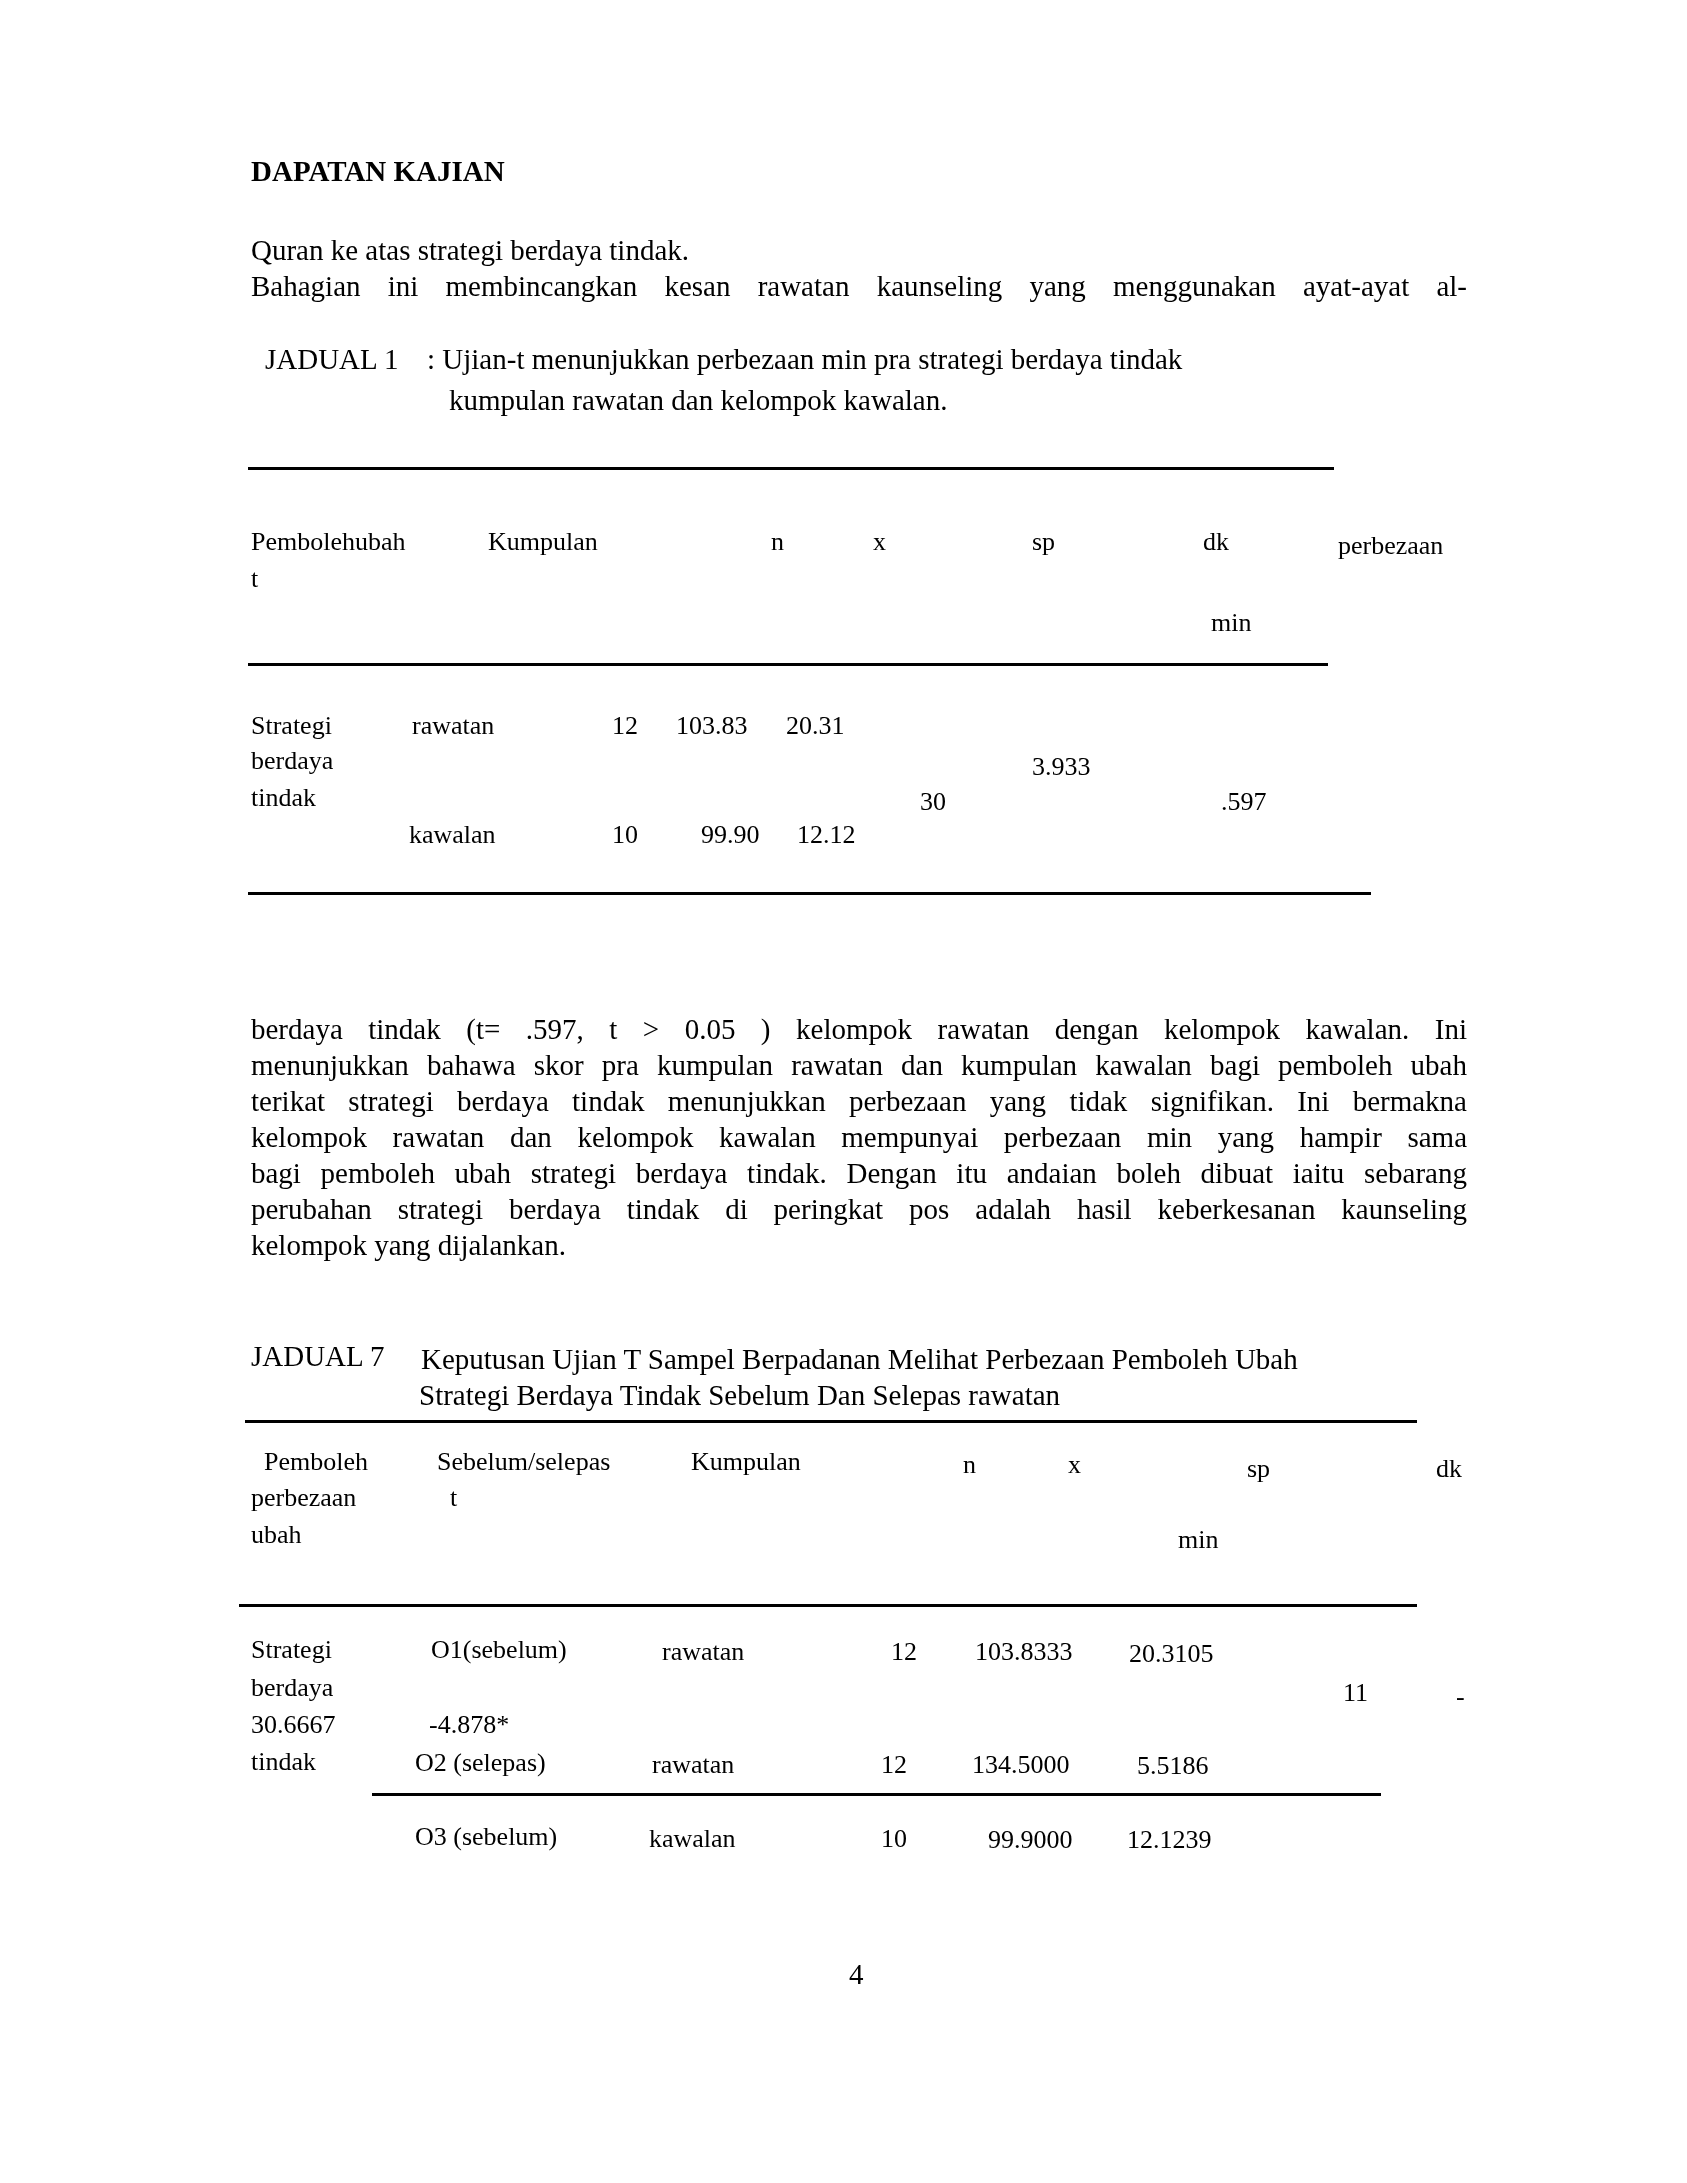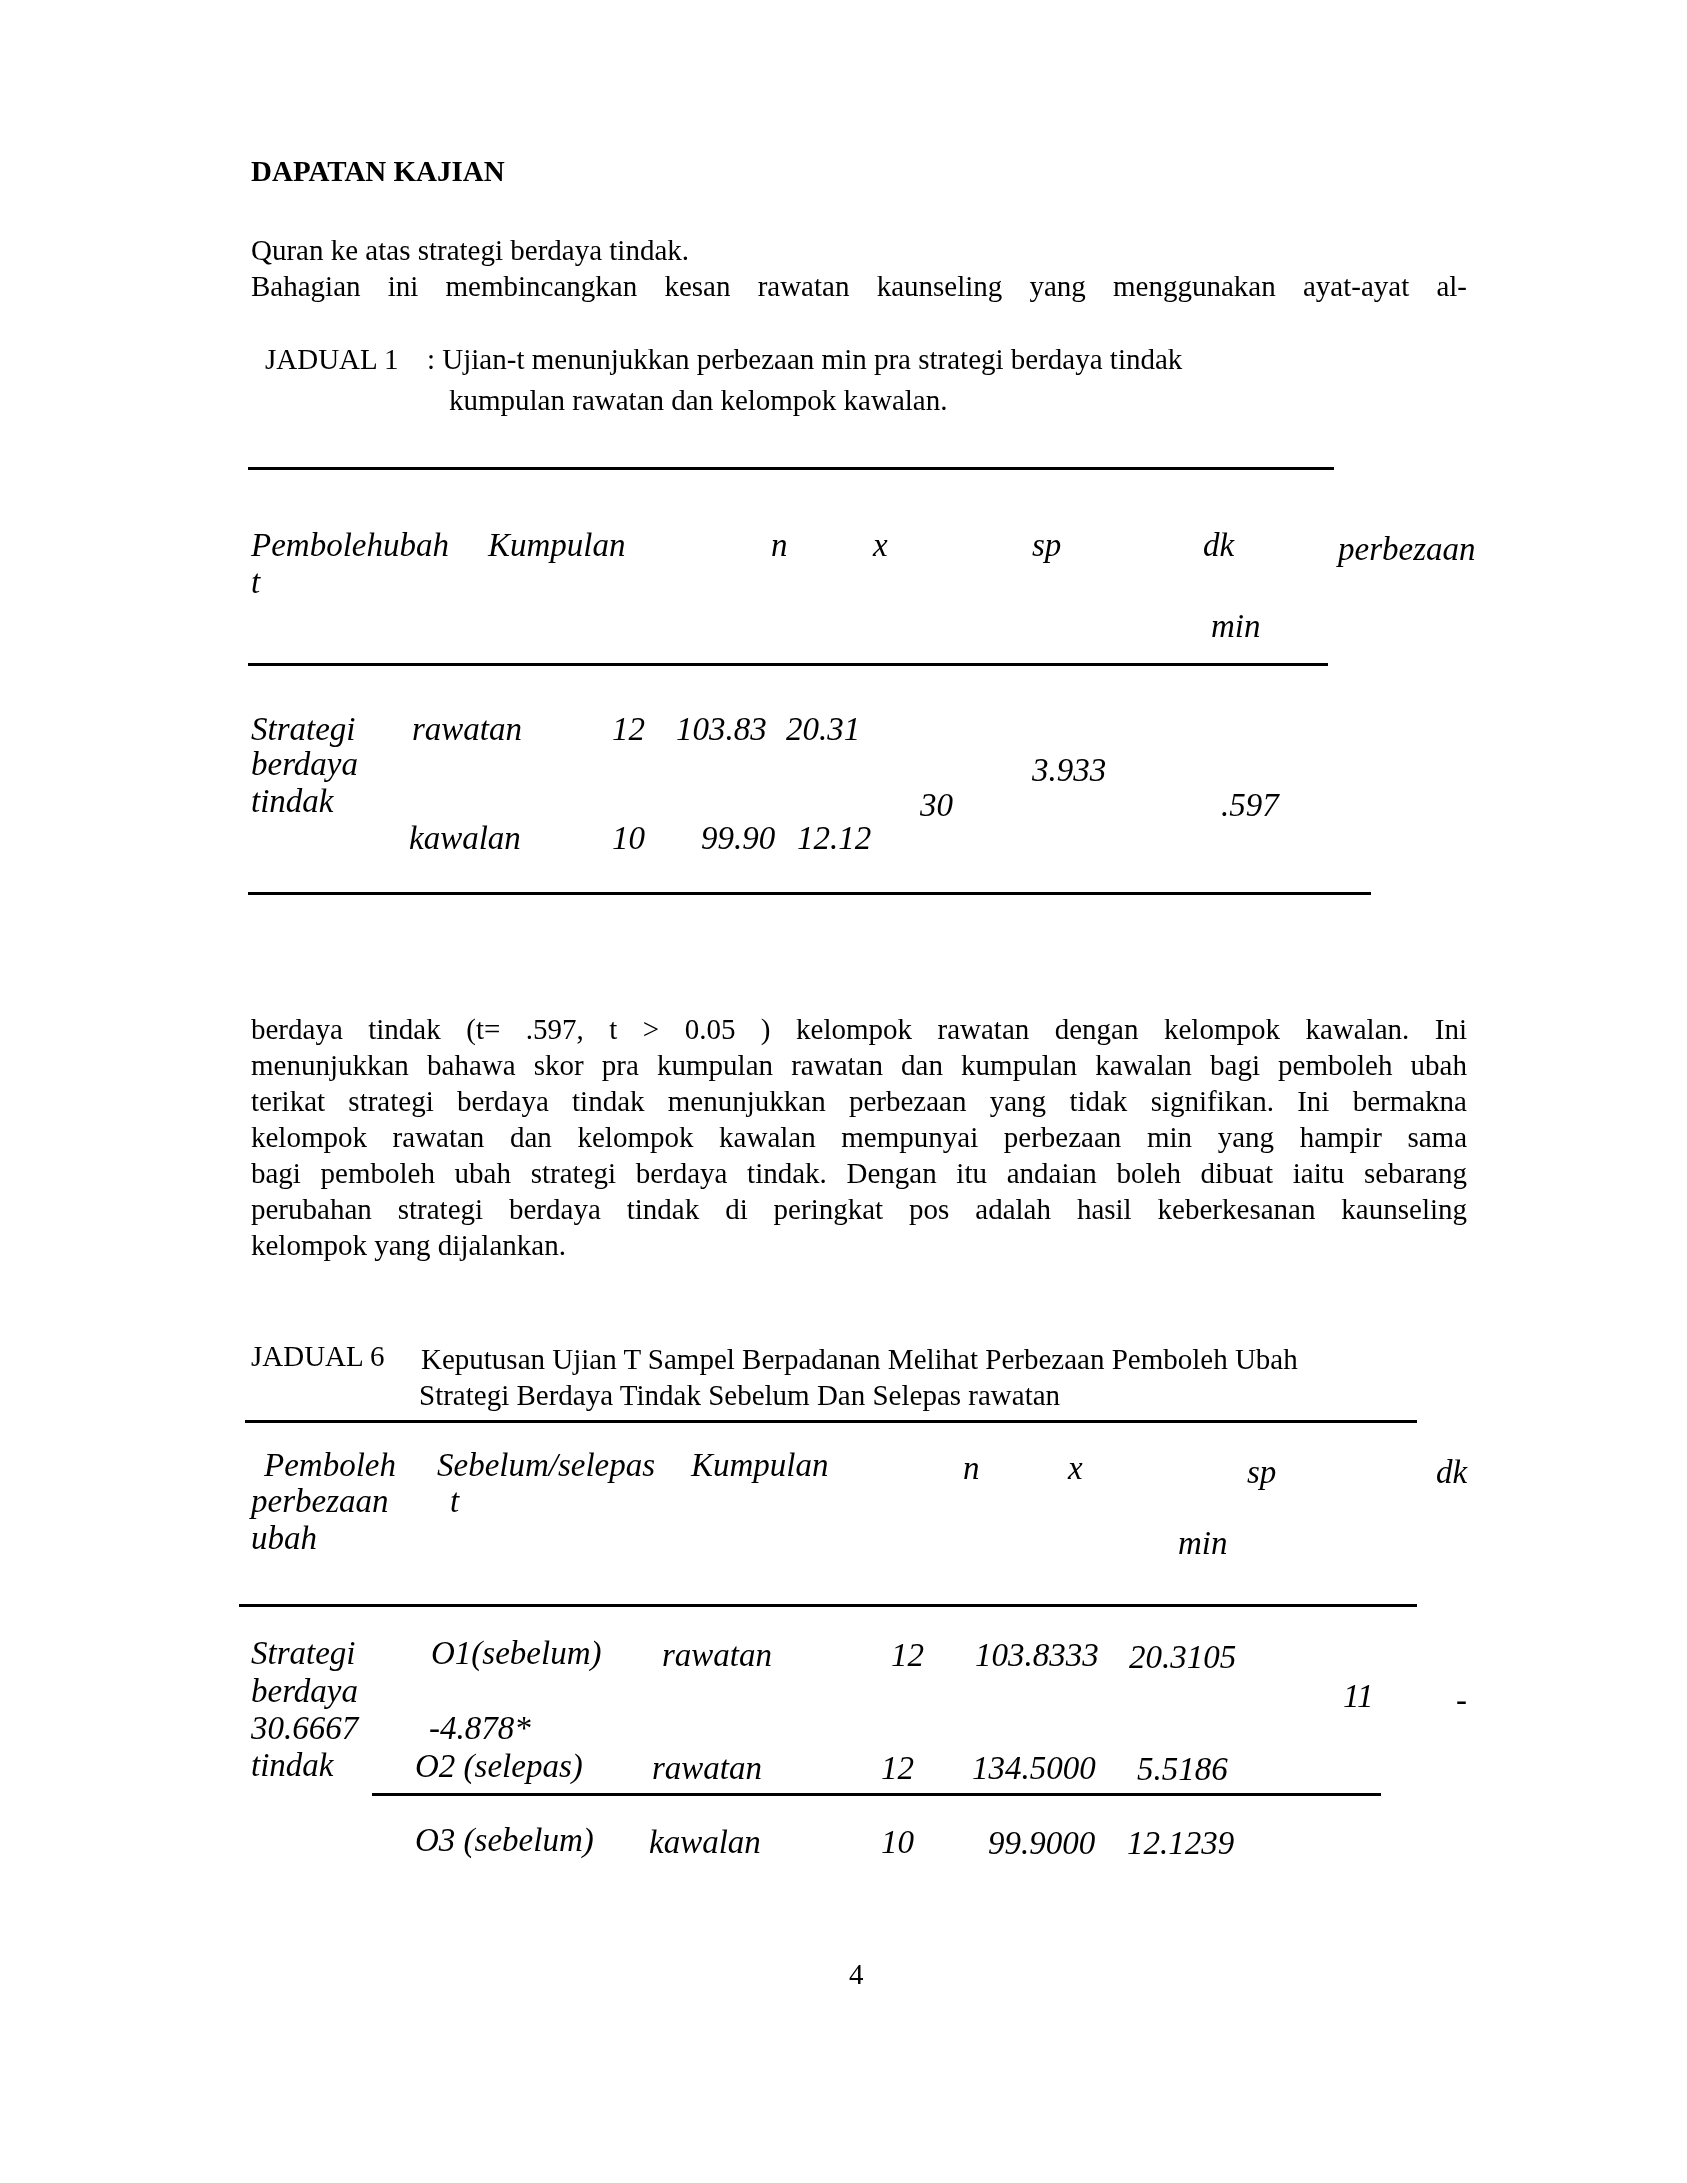--- a/index.html
+++ b/index.html
@@ -4,21 +4,21 @@
 <style>
   html, body { margin:0; padding:0; background:#ffffff; }
   body { width:1687px; height:2183px; position:relative; overflow:hidden;
          font-family:"Liberation Serif", "DejaVu Serif", serif; color:#000; font-size:29px; }
   .abs { position:absolute; white-space:nowrap; line-height:1; }
   .heading { font-weight:bold; font-size:29px; }
   .para { position:absolute; left:251px; width:1216px; font-size:29px; line-height:36px; text-align:justify; }
   .para .line { display:block; height:36px; text-align:justify; text-align-last:justify; white-space:nowrap; }
   .para .line.last { text-align-last:left; }
   .rule { position:absolute; height:2.6px; background:#000; }
-  .cell { position:absolute; white-space:nowrap; line-height:1; font-size:33px;font-style:italic; }
+  .cell { position:absolute; white-space:nowrap; line-height:1; font-size:26px; }
 </style>
 </head>
 <body>
 
 <div class="abs heading" style="left:251px; top:157px;">DAPATAN KAJIAN</div>
 
 <div class="para" style="top:232px;">
   <span class="line last">Quran ke atas strategi berdaya tindak.</span>
   <span class="line">Bahagian ini membincangkan  kesan rawatan  kaunseling yang menggunakan ayat-ayat al-</span>
 </div>
@@ -70,21 +70,21 @@
 <div class="para" style="top:1011px;">
   <span class="line">berdaya tindak (t= .597, t &gt; 0.05 )  kelompok rawatan dengan kelompok kawalan. Ini</span>
   <span class="line">menunjukkan bahawa skor pra kumpulan rawatan dan kumpulan kawalan bagi pemboleh ubah</span>
   <span class="line">terikat strategi berdaya tindak menunjukkan perbezaan yang tidak signifikan.  Ini bermakna</span>
   <span class="line">kelompok rawatan dan kelompok kawalan  mempunyai perbezaan min  yang hampir sama</span>
   <span class="line">bagi  pemboleh ubah strategi berdaya tindak. Dengan itu andaian boleh dibuat iaitu sebarang</span>
   <span class="line">perubahan strategi berdaya tindak  di peringkat pos adalah hasil keberkesanan kaunseling</span>
   <span class="line last">kelompok yang dijalankan.</span>
 </div>
 
-<div class="abs" style="left:251px; top:1342px;">JADUAL 6</div>
+<div class="abs" style="left:251px; top:1342px;">JADUAL 7</div>
 <div class="abs" style="left:421px; top:1345px;">Keputusan Ujian T Sampel Berpadanan Melihat Perbezaan Pemboleh Ubah</div>
 <div class="abs" style="left:419px; top:1381px;">Strategi Berdaya Tindak Sebelum Dan Selepas rawatan</div>
 
 <div>
   <div class="rule" style="left:245px; top:1420px; width:1172px;"></div>
 
   <div class="cell" style="left:264px; top:1449px;">Pemboleh</div>
   <div class="cell" style="left:251px; top:1485px;">perbezaan</div>
   <div class="cell" style="left:251px; top:1522px;">ubah</div>
   <div class="cell" style="left:437px; top:1449px;">Sebelum/selepas</div>

